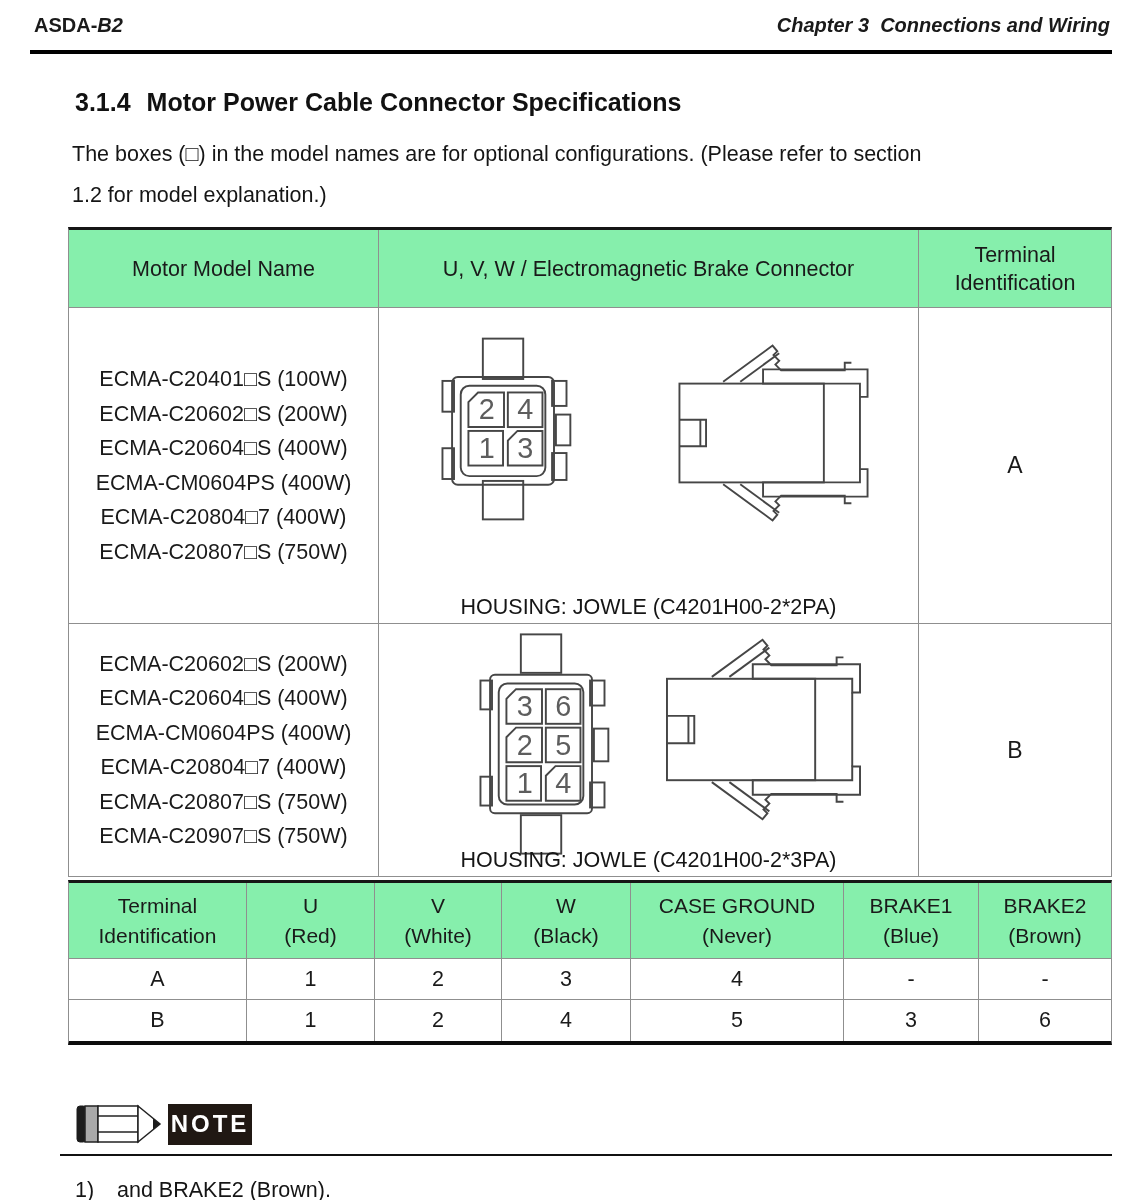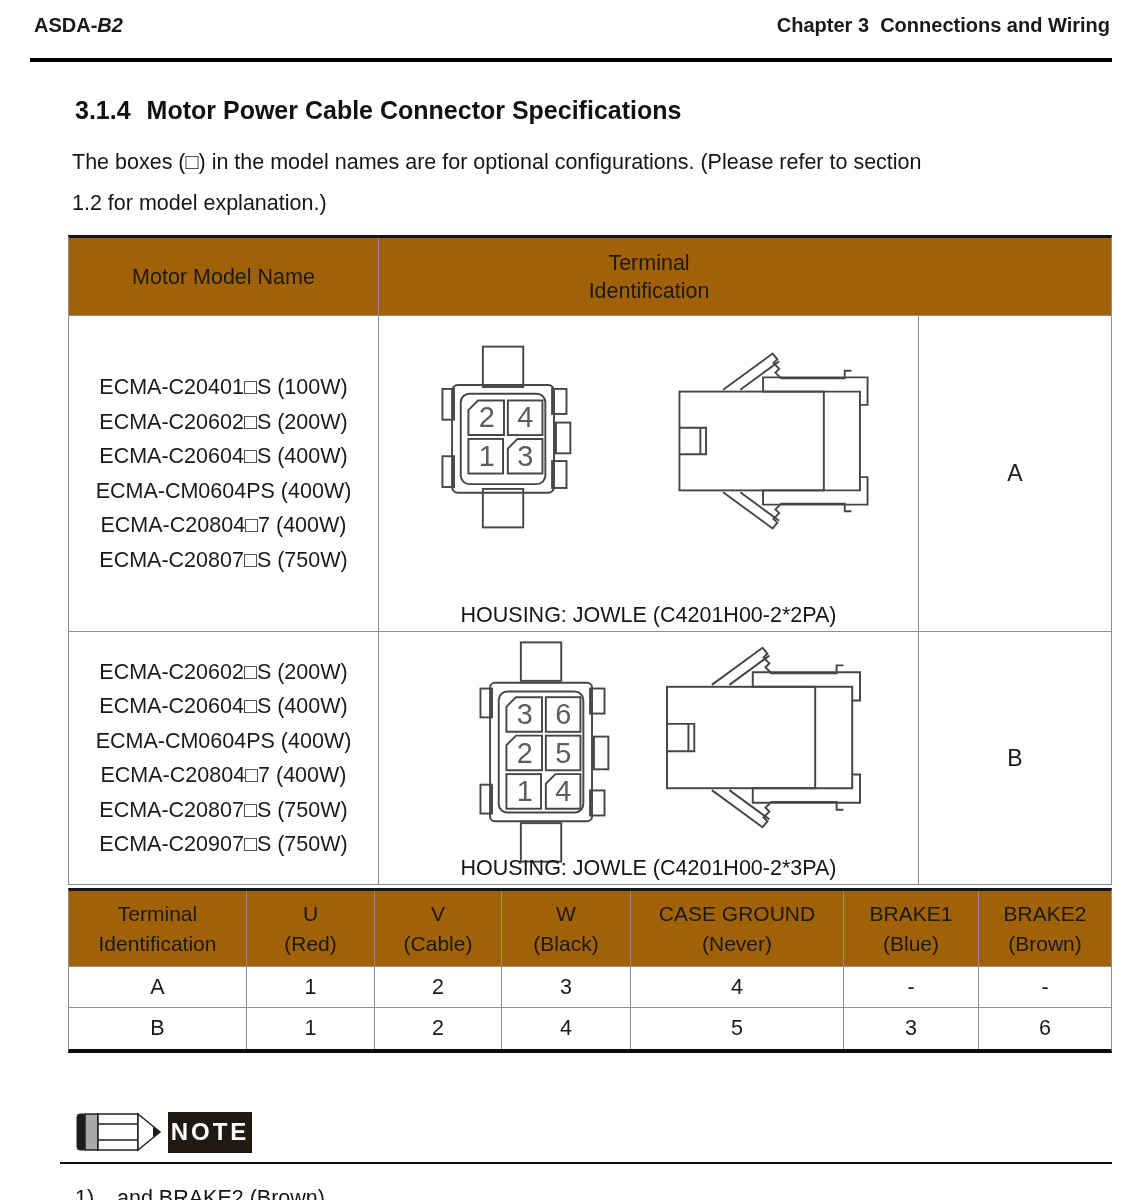--- a/index.html
+++ b/index.html
@@ -9,47 +9,47 @@
     font-family:"Liberation Sans", sans-serif;
     color:#1a1a1a;
     position:relative;
     overflow:hidden;
   }
   
   .page-header {
     margin:14px 28px 0 30px;
     display:flex; justify-content:space-between; align-items:flex-end;
     border-bottom:4px solid #000;
-    padding:0 2px 21px 4px;
+    padding:0 2px 13px 4px;
     font-size:20px; font-weight:bold;
   }
   .brand { white-space:pre; }
   .brand .model { font-style:italic; }
-  .chapter { white-space:pre; }
+  .chapter { font-style:italic; white-space:pre; }
 
   
   .section-heading {
     margin:34px 0 0 75px;
     font-size:25px; font-weight:bold; color:#111;
   }
   .section-heading .num { margin-right:16px; }
 
   
   .intro {
     margin:17px 30px 0 72px;
     font-size:21.5px; line-height:41px; color:#151515;
   }
 
   
   .tbl { margin-left:68px; width:1044px; border:1px solid #8f8f8f; background:#fff; }
   .tbl-row { display:grid; border-bottom:1px solid #8f8f8f; }
   .tbl-row:last-child { border-bottom:none; }
   .cell { border-right:1px solid #8f8f8f; display:flex; align-items:center; justify-content:center; text-align:center; }
   .cell:last-child { border-right:none; }
-  .hdr-bg { background:#a16207; }
+  .hdr-bg { background:#86efac; }
 
   
   .spec-table { margin-top:11px; border-top:3px solid #161616; }
   .spec-cols { grid-template-columns:310px 540px 192px; }
   .spec-header { height:78px; font-size:21.5px; }
   .spec-header .cell { flex-direction:column; line-height:28px; }
   .row-a { height:316px; }
   .row-b { height:252px; }
   .models-cell { flex-direction:column; font-size:21.5px; line-height:34.5px; }
   .connector-cell { position:relative; display:block; }
@@ -98,20 +98,21 @@
 
 <div class="intro">
   <div>The boxes (□) in the model names are for optional configurations. (Please refer to section</div>
   <div>1.2 for model explanation.)</div>
 </div>
 
 <div class="tbl spec-table">
 
   <div class="tbl-row spec-cols spec-header hdr-bg">
     <div class="cell">Motor Model Name</div>
+    <div class="cell">U, V, W / Electromagnetic Brake Connector</div>
     <div class="cell">
       <span>Terminal</span>
       <span>Identification</span>
     </div>
   </div>
 
   <div class="tbl-row spec-cols row-a">
     <div class="cell models-cell">
       <div>ECMA-C20401□S (100W)</div>
       <div>ECMA-C20602□S (200W)</div>
@@ -228,21 +229,21 @@
     <div class="cell">
       <span>Terminal</span>
       <span>Identification</span>
     </div>
     <div class="cell">
       <span>U</span>
       <span>(Red)</span>
     </div>
     <div class="cell">
       <span>V</span>
-      <span>(Cable)</span>
+      <span>(White)</span>
     </div>
     <div class="cell">
       <span>W</span>
       <span>(Black)</span>
     </div>
     <div class="cell">
       <span>CASE GROUND</span>
       <span>(Never)</span>
     </div>
     <div class="cell">

